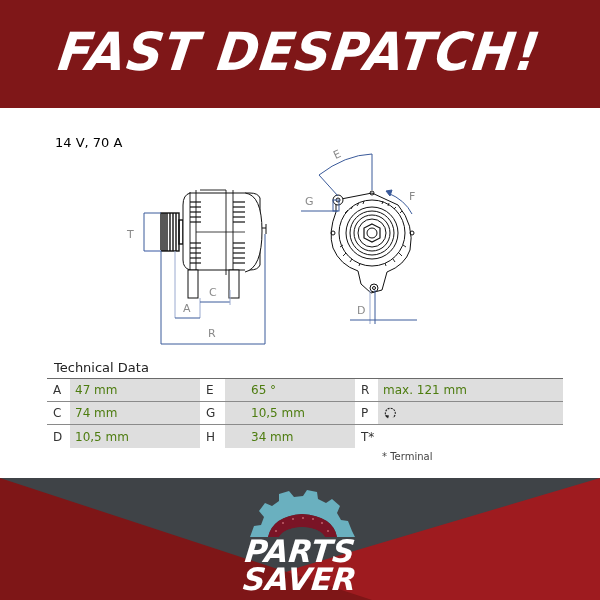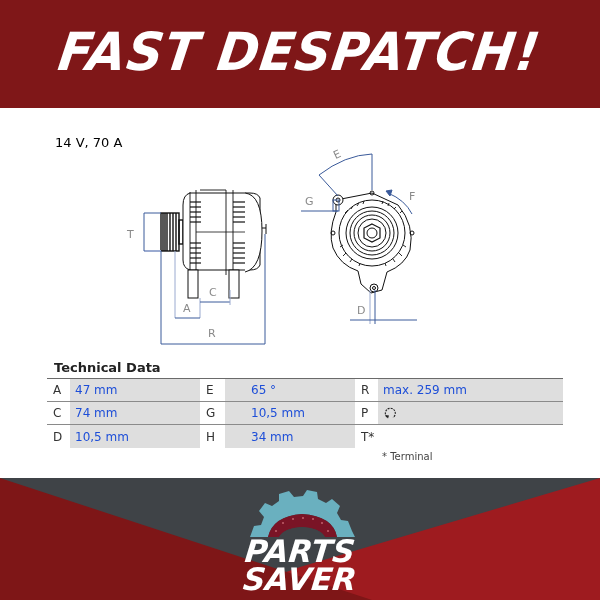--- a/index.html
+++ b/index.html
@@ -23,37 +23,37 @@
   .rating {
     position: absolute; left: 55px; top: 122px;
     font-size: 13px; color: #000000; margin-top: 13px;
   }
 
   .diagram { position: absolute; left: 0; top: 0; width: 600px; height: 600px; pointer-events: none; }
   .diagram svg { position: absolute; left: 0; top: 0; }
 
   .tech-title {
     position: absolute; left: 54px; top: 360px;
-    font-size: 13px; font-weight: bold; color: #222;
+    font-size: 13px; font-weight: normal; color: #222;
   }
 
   .tech-table {
     position: absolute; left: 47px; top: 378px; width: 516px;
     border-top: 1.5px solid #6a6a6a;
   }
   .tech-row {
     display: flex; height: 23px; border-bottom: 1.5px solid #8a8a8a;
   }
   .tech-row:last-child { border-bottom: none; }
   .cell-label {
     background: #ffffff; font-size: 12px; color: #333;
     display: flex; align-items: center; padding-left: 6px;
   }
   .cell-value {
-    background: #dedede; font-size: 12px; color: #1d4ed8;
+    background: #dedede; font-size: 12px; color: #4d7c0f;
     display: flex; align-items: center; padding-left: 5px;
   }
   .c1l { width: 23px; } .c1v { width: 130px; }
   .c2l { width: 25px; } .c2v { width: 130px; padding-left: 26px; }
   .c3l { width: 23px; } .c3v { width: 185px; }
 
   .footnote {
     position: absolute; left: 382px; top: 451px;
     font-size: 10px; color: #444;
   }
@@ -210,21 +210,21 @@
 
 <div class="tech-title">Technical Data</div>
 
 <div class="tech-table">
   <div class="tech-row">
     <div class="cell-label c1l">A</div>
     <div class="cell-value c1v">47 mm</div>
     <div class="cell-label c2l">E</div>
     <div class="cell-value c2v">65 °</div>
     <div class="cell-label c3l">R</div>
-    <div class="cell-value c3v">max. 259 mm</div>
+    <div class="cell-value c3v">max. 121 mm</div>
   </div>
   <div class="tech-row">
     <div class="cell-label c1l">C</div>
     <div class="cell-value c1v">74 mm</div>
     <div class="cell-label c2l">G</div>
     <div class="cell-value c2v">10,5 mm</div>
     <div class="cell-label c3l">P</div>
     <div class="cell-value c3v">
       <svg width="14" height="14" viewBox="0 0 14 14">
         <path d="M4 11 A5 5 0 1 1 10 11.5" fill="none" stroke="#222" stroke-width="1.1" stroke-dasharray="2 1"></path>

